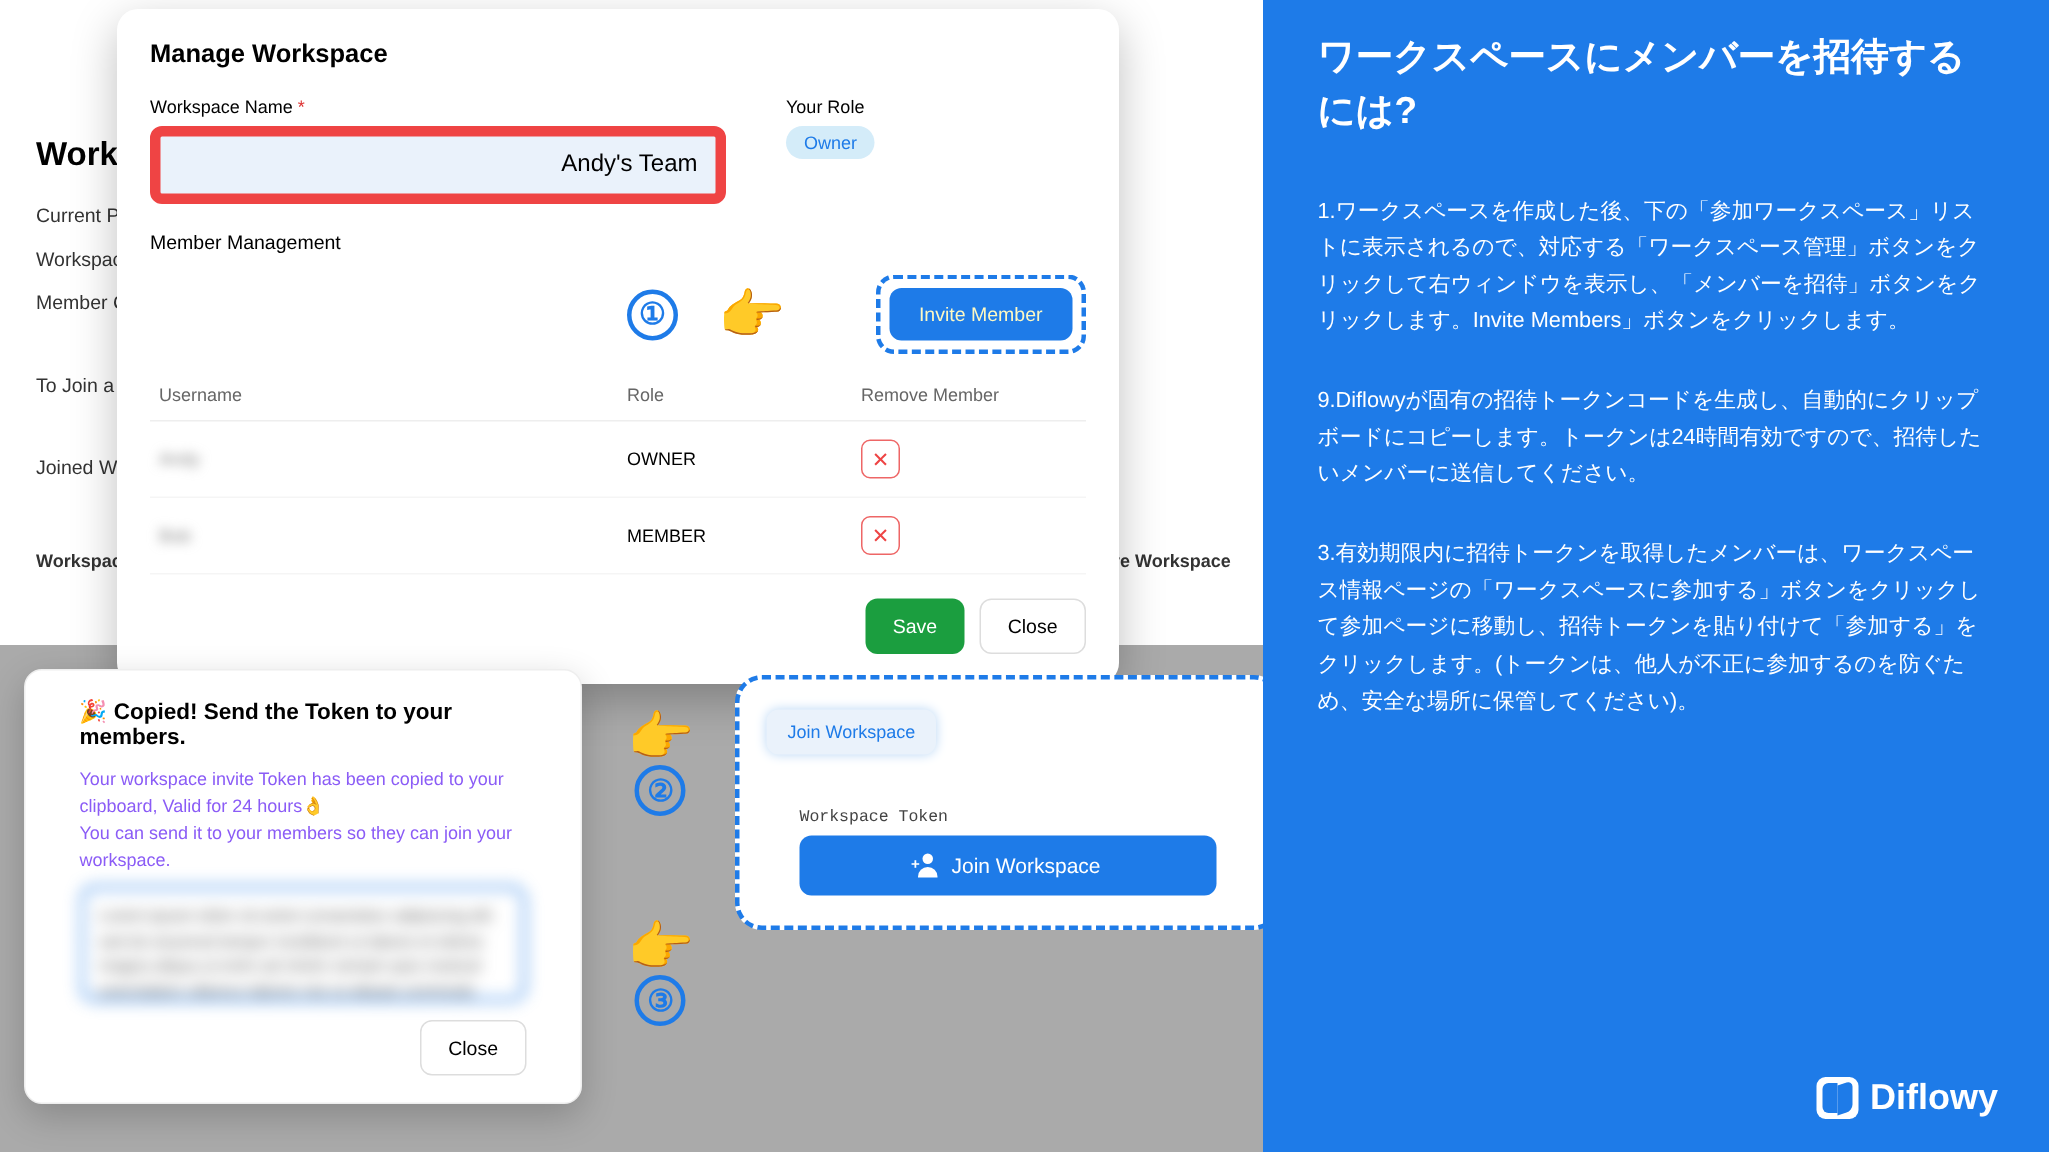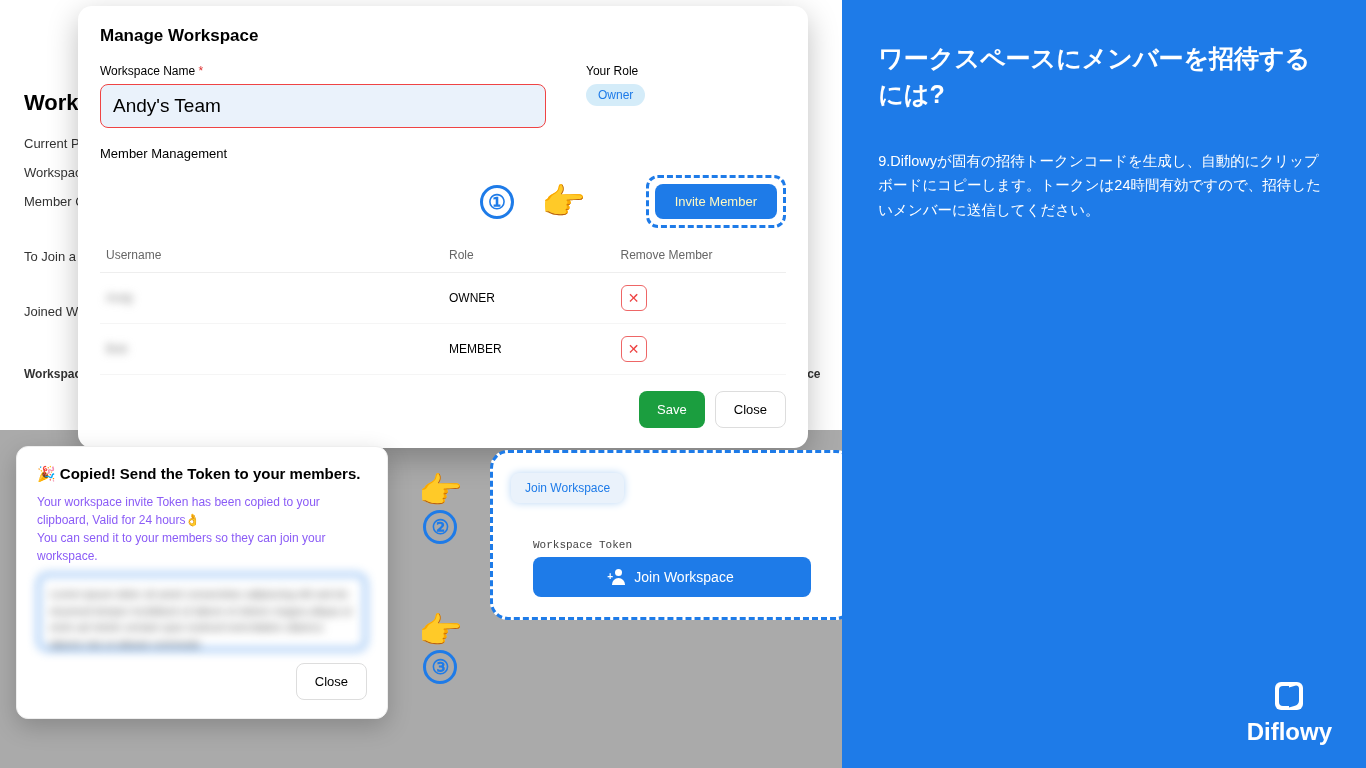--- a/index.html
+++ b/index.html
@@ -1,62 +1,62 @@
 <!DOCTYPE html>
 <html><head>
 <meta charset="utf-8">
 <style>
 * { margin:0; padding:0; box-sizing:border-box; font-family:-apple-system,BlinkMacSystemFont,'Segoe UI',sans-serif; }
 body { width:1366px; height:768px; display:flex; overflow:hidden; }
 .left { width:880px; height:768px; background:#aaa; position:relative; }
-.right { width:544px; height:768px; background:#1e7be8; color:#fff; padding:40px 36px; position:relative; }
+.right { width:544px; height:768px; background:#1e7be8; color:#fff; padding:20px 36px; position:relative; }
 .bg-page { position:absolute; top:0; left:0; width:880px; height:430px; background:#fff; padding:20px; filter:grayscale(0.2); }
 .bg-title { font-size:22px; font-weight:700; margin:70px 0 20px 4px; }
 .bg-row { font-size:13px; margin:14px 4px; color:#333; }
 .bg-head { display:flex; font-size:12px; font-weight:600; color:#333; padding:8px 4px; margin-top:40px; }
 .bg-head span:nth-child(1){width:380px}.bg-head span:nth-child(2){width:140px}.bg-head span:nth-child(3){width:160px}
-.modal { position:absolute; top:6px; left:78px; width:730px; background:#fff; border-radius:14px; padding:20px 22px; box-shadow:0 10px 30px rgba(0,0,0,0.25); }
+.modal { position:absolute; top:6px; left:78px; width:668px; background:#fff; border-radius:14px; padding:20px 22px; box-shadow:0 10px 30px rgba(0,0,0,0.25); }
 .modal-title { font-size:17px; font-weight:700; margin-bottom:18px; }
 .form-row { display:flex; gap:40px; margin-bottom:18px; }
 .field { flex:1; }
 .label { font-size:12px; margin-bottom:6px; display:block; }
 .req::after { content:" *"; color:#d33; }
-.text-input { width:100%; padding:10px 12px; border:1px solid #ef4444; border-radius:8px; background:#eaf2fb; font-size:19px; }
+.text-input { width:100%; padding:10px 12px; border:7px solid #ef4444; border-radius:8px; background:#eaf2fb; font-size:16px;text-align:right; }
 .badge { display:inline-block; background:#d4ecf9; color:#1e7be8; font-size:12px; padding:4px 12px; border-radius:14px; }
 .section-title { font-size:13px; margin:8px 0 14px; }
 .invite-row { display:flex; justify-content:flex-end; align-items:center; gap:14px; margin-bottom:10px; position:relative; }
 .btn-invite { background:#1e7be8; color:#fef9c3; font-size:13px; padding:10px 20px; border:none; border-radius:8px; cursor:pointer; }
 .dash-border { border:3px dashed #1e7be8; border-radius:12px; padding:6px; }
 .circle-num { width:34px; height:34px; border:3px solid #1e7be8; border-radius:50%; color:#1e7be8; font-size:20px; font-weight:700; display:flex; align-items:center; justify-content:center; }
 .pointer { font-size:36px; }
 .tbl { width:100%; font-size:12px; border-collapse:collapse; }
 .tbl th { text-align:left; font-weight:400; color:#666; padding:10px 6px; border-bottom:1px solid #eee; }
 .tbl td { padding:12px 6px; border-bottom:1px solid #f5f5f5; }
 .blur-name { filter:blur(4px); color:#888; }
 .btn-x { width:26px; height:26px; border:1px solid #e66; border-radius:6px; background:#fff; color:#e44; font-size:14px; cursor:pointer; }
 .modal-footer { display:flex; justify-content:flex-end; gap:10px; margin-top:16px; }
 .btn-save { background:#1b9e3f; color:#fff; border:none; padding:10px 18px; border-radius:8px; font-size:13px; cursor:pointer; }
 .btn-close { background:#fff; border:1px solid #ddd; padding:10px 18px; border-radius:8px; font-size:13px; cursor:pointer; }
-.toast { position:absolute; top:446px; left:16px; width:372px; background:#fff; border-radius:12px; padding:18px 20px; box-shadow:0 8px 24px rgba(0,0,0,0.2); border:1px solid #eee; }
+.toast { position:absolute; top:446px; left:16px; width:372px; background:#fff; border-radius:12px; padding:18px 36px; box-shadow:0 8px 24px rgba(0,0,0,0.2); border:1px solid #eee; }
 .toast-title { font-size:15px; font-weight:700; margin-bottom:10px; }
 .toast-body { font-size:12px; color:#8b5cf6; line-height:1.5; }
 .toast-token { margin-top:8px; border:3px dashed #1e7be8; border-radius:10px; padding:10px; filter:blur(5px); font-size:11px; color:#555; line-height:1.5; height:78px; overflow:hidden; }
 .toast .btn-close { margin-top:12px; float:right; }
 .num-col { position:absolute; left:418px; top:470px; display:flex; flex-direction:column; gap:66px; align-items:center; }
 .num-col .pointer { margin-bottom:-6px; }
 .join-panel { position:absolute; top:450px; left:490px; width:364px; border:3px dashed #1e7be8; border-radius:18px; padding:20px 18px; background:#fff; }
 .join-head { display:flex; justify-content:space-between; align-items:center; margin-bottom:36px; }
 .join-title { font-size:12px; }
 .btn-join-small { background:#eaf2fb; color:#1e7be8; border:none; padding:8px 14px; border-radius:8px; font-size:12px; cursor:pointer; box-shadow:0 0 8px #b8d6f5; }
 .token-label { font-size:11px; color:#444; margin-bottom:6px;font-family:Liberation Mono, monospace; }
 .token-input { width:100%; padding:10px 12px; border:1px solid #cfd8e3; border-radius:8px; font-size:13px; margin-bottom:14px; }
 .btn-join-big { width:100%; background:#1e7be8; color:#fff; border:none; padding:12px; border-radius:8px; font-size:14px; cursor:pointer; display:flex; align-items:center; justify-content:center; gap:8px; }
 .right h1 { font-size:25px; font-weight:700; line-height:1.45; margin-bottom:36px; }
 .right p { font-size:14.5px; line-height:1.7; margin-bottom:28px; }
-.brand { position:absolute; bottom:22px; right:34px; font-size:24px; font-weight:700; display:flex; align-items:center; gap:8px;flex-direction:column; }
+.brand { position:absolute; bottom:22px; right:34px; font-size:24px; font-weight:700; display:flex; align-items:center; gap:8px; }
 .brand-logo { width:28px; height:28px; background:#fff; border-radius:6px; position:relative; }
 .brand-logo::before { content:""; position:absolute; top:4px; left:4px; width:10px; height:20px; background:#1e7be8; border-radius:4px 0 0 4px; }
 .brand-logo::after { content:""; position:absolute; top:4px; right:4px; width:10px; height:20px; background:#1e7be8; border-radius:0 4px 4px 0; transform:skewY(-18deg); }
 .person-add { display:inline-block; width:16px; height:16px; position:relative; }
 .person-add::before { content:""; position:absolute; top:0; left:5px; width:7px; height:7px; background:#fff; border-radius:50%; }
 .person-add::after { content:""; position:absolute; bottom:0; left:2px; width:13px; height:7px; background:#fff; border-radius:7px 7px 0 0; }
 .plus { position:absolute; left:-3px; top:2px; font-size:10px; color:#fff; font-weight:700; }
 </style>
 </head>
 <body>
@@ -157,18 +157,20 @@
             <span class="plus">+</span>
           </span>
         <span>Join Workspace</span>
       </button>
     </div>
   </div>
 </div>
 
 <div class="right">
   <h1>ワークスペースにメンバーを招待するには?</h1>
+  <p>1.ワークスペースを作成した後、下の「参加ワークスペース」リストに表示されるので、対応する「ワークスペース管理」ボタンをクリックして右ウィンドウを表示し、「メンバーを招待」ボタンをクリックします。Invite Members」ボタンをクリックします。</p>
   <p>9.Diflowyが固有の招待トークンコードを生成し、自動的にクリップボードにコピーします。トークンは24時間有効ですので、招待したいメンバーに送信してください。</p>
+  <p>3.有効期限内に招待トークンを取得したメンバーは、ワークスペース情報ページの「ワークスペースに参加する」ボタンをクリックして参加ページに移動し、招待トークンを貼り付けて「参加する」をクリックします。(トークンは、他人が不正に参加するのを防ぐため、安全な場所に保管してください)。</p>
   <div class="brand">
     <span class="brand-logo"></span>
     <span>Diflowy</span>
   </div>
 </div>
 
 </body></html>

